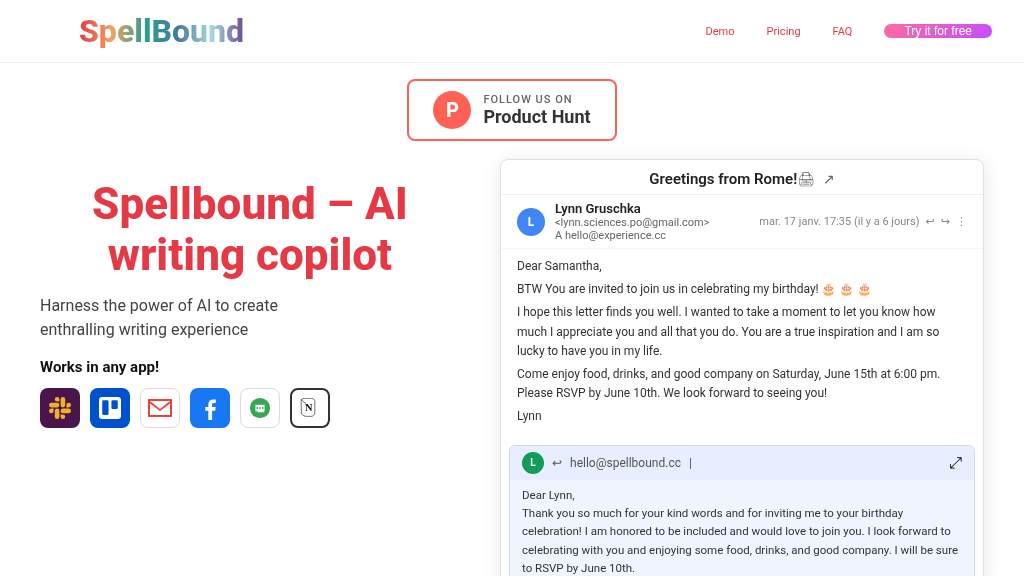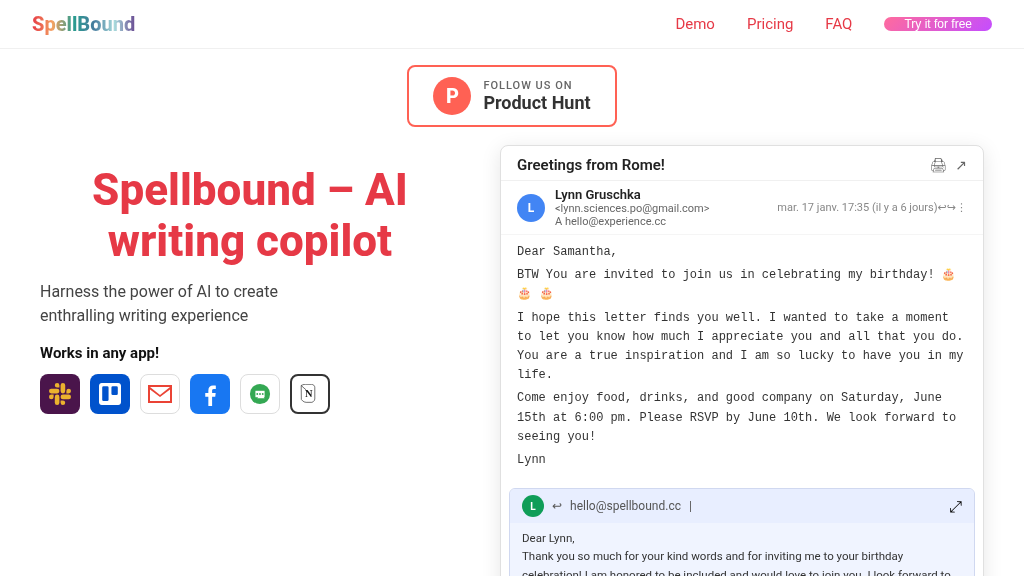--- a/index.html
+++ b/index.html
@@ -7,32 +7,33 @@
 
     
     header {
       display: flex;
       align-items: center;
       justify-content: space-between;
       padding: 12px 32px;
       border-bottom: 1px solid #f0f0f0;
     }
     .logo {
-      font-size: 20px;
+      font-size: 32px;
       font-weight: 800;
       background: linear-gradient(90deg, #e63946, #f4a261, #2a9d8f, #457b9d, #a8dadc, #6a4c93);
       -webkit-background-clip: text;
       -webkit-text-fill-color: transparent;
       background-clip: text;
+      margin-left: 47px;
     }
     nav { display: flex; align-items: center; gap: 32px; }
     nav a {
       text-decoration: none;
       color: #e63946;
-      font-size: 15px;
+      font-size: 11px;
       font-weight: 400;
     }
     .try-free-btn {
       background: linear-gradient(135deg, #ff6b9d, #c44dff);
       color: white;
       border: none;
       padding: 0 20px;
       border-radius: 20px;
       font-size: 12px;
       cursor: pointer;
@@ -137,21 +138,21 @@
     .email-mockup {
       background: #fff;
       border: 1px solid #e0e0e0;
       border-radius: 8px;
       box-shadow: 0 4px 20px rgba(0,0,0,0.1);
       overflow: hidden;
     }
     .email-header {
       display: flex;
       align-items: center;
-      justify-content: space-between;
+      justify-content: center;
       padding: 10px 16px 6px;
       border-bottom: 1px solid #f0f0f0;
     }
     .email-subject {
       font-size: 15px;
       font-weight: 600;
       color: #222;
     }
     .email-actions { display: flex; gap: 8px; color: #666; font-size: 14px; }
 
@@ -170,28 +171,27 @@
       align-items: center;
       justify-content: center;
       color: white;
       font-size: 12px;
       font-weight: 700;
       flex-shrink: 0;
     }
     .from-info { flex: 1; }
     .from-name { font-size: 13px; font-weight: 600; color: #222; }
     .from-email { font-size: 11px; color: #666; }
-    .from-date { font-size: 11px; color: #888; display: flex; align-items: flex-end; gap: 0; }
+    .from-date { font-size: 11px; color: #888; display: flex; align-items: flex-end; gap: 6px; }
 
     .email-body {
       padding: 8px 16px 10px;
       font-size: 12px;
       color: #333;
       line-height: 1.6;
-      font-family: Liberation Mono, monospace;
     }
     .email-body p { margin-bottom: 4px; }
 
     
     .reply-email {
       margin: 4px 8px 0;
       background: #f0f4ff;
       border-radius: 6px;
       border: 1px solid #d0d8f0;
       overflow: hidden;

